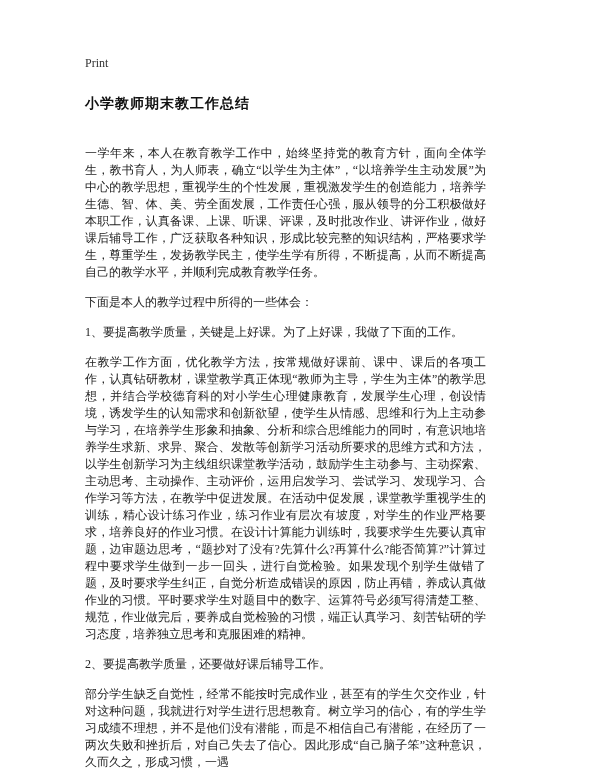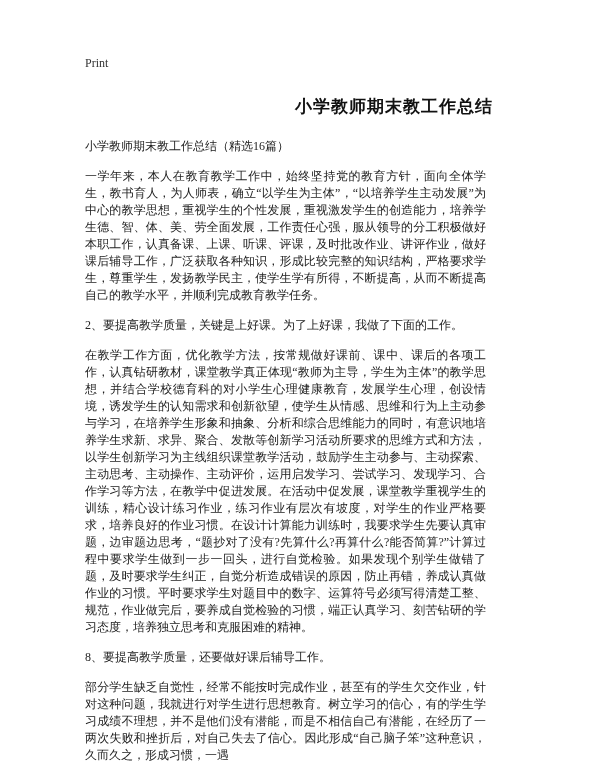--- a/index.html
+++ b/index.html
@@ -20,25 +20,25 @@
   }
   .print-link {
     font-size: 12px;
     color: #333333;
     margin-bottom: 24px;
     cursor: pointer;
     width: -moz-fit-content;
     width: fit-content;
   }
   .doc-title {
-    font-size: 17px;
+    font-size: 14px;
     font-weight: bold;
-    text-align: right;
+    text-align: left;
     color: #111111;
-    margin: 0 0 20px 0;
+    margin: 0 0 32px 0;
     letter-spacing: 1px;
   }
   .doc-subtitle {
     font-size: 12px;
     color: #222222;
     margin: 0 0 13px 0;
   }
   .section-heading {
     font-size: 13px;
     font-weight: bold;
@@ -55,24 +55,24 @@
 </style>
 </head>
 <body>
 
 <div class="page">
 
   <div class="print-link">Print</div>
 
   <h1 class="doc-title">小学教师期末教工作总结</h1>
 
-  <div class="doc-subtitle">小学教师期末教工作总结（精选16篇）</div>
 
 
   <div class="article-body">
     <p>一学年来，本人在教育教学工作中，始终坚持党的教育方针，面向全体学生，教书育人，为人师表，确立“以学生为主体”，“以培养学生主动发展”为中心的教学思想，重视学生的个性发展，重视激发学生的创造能力，培养学生德、智、体、美、劳全面发展，工作责任心强，服从领导的分工积极做好本职工作，认真备课、上课、听课、评课，及时批改作业、讲评作业，做好课后辅导工作，广泛获取各种知识，形成比较完整的知识结构，严格要求学生，尊重学生，发扬教学民主，使学生学有所得，不断提高，从而不断提高自己的教学水平，并顺利完成教育教学任务。</p>
-    <p>2、要提高教学质量，关键是上好课。为了上好课，我做了下面的工作。</p>
+    <p>下面是本人的教学过程中所得的一些体会：</p>
+    <p>1、要提高教学质量，关键是上好课。为了上好课，我做了下面的工作。</p>
     <p>在教学工作方面，优化教学方法，按常规做好课前、课中、课后的各项工作，认真钻研教材，课堂教学真正体现“教师为主导，学生为主体”的教学思想，并结合学校德育科的对小学生心理健康教育，发展学生心理，创设情境，诱发学生的认知需求和创新欲望，使学生从情感、思维和行为上主动参与学习，在培养学生形象和抽象、分析和综合思维能力的同时，有意识地培养学生求新、求异、聚合、发散等创新学习活动所要求的思维方式和方法，以学生创新学习为主线组织课堂教学活动，鼓励学生主动参与、主动探索、主动思考、主动操作、主动评价，运用启发学习、尝试学习、发现学习、合作学习等方法，在教学中促进发展。在活动中促发展，课堂教学重视学生的训练，精心设计练习作业，练习作业有层次有坡度，对学生的作业严格要求，培养良好的作业习惯。在设计计算能力训练时，我要求学生先要认真审题，边审题边思考，“题抄对了没有?先算什么?再算什么?能否简算?”计算过程中要求学生做到一步一回头，进行自觉检验。如果发现个别学生做错了题，及时要求学生纠正，自觉分析造成错误的原因，防止再错，养成认真做作业的习惯。平时要求学生对题目中的数字、运算符号必须写得清楚工整、规范，作业做完后，要养成自觉检验的习惯，端正认真学习、刻苦钻研的学习态度，培养独立思考和克服困难的精神。</p>
-    <p>8、要提高教学质量，还要做好课后辅导工作。</p>
+    <p>2、要提高教学质量，还要做好课后辅导工作。</p>
     <p>部分学生缺乏自觉性，经常不能按时完成作业，甚至有的学生欠交作业，针对这种问题，我就进行对学生进行思想教育。树立学习的信心，有的学生学习成绩不理想，并不是他们没有潜能，而是不相信自己有潜能，在经历了一两次失败和挫折后，对自己失去了信心。因此形成“自己脑子笨”这种意识，久而久之，形成习惯，一遇</p>
   </div>
 
 </div>
 
 </body></html>

